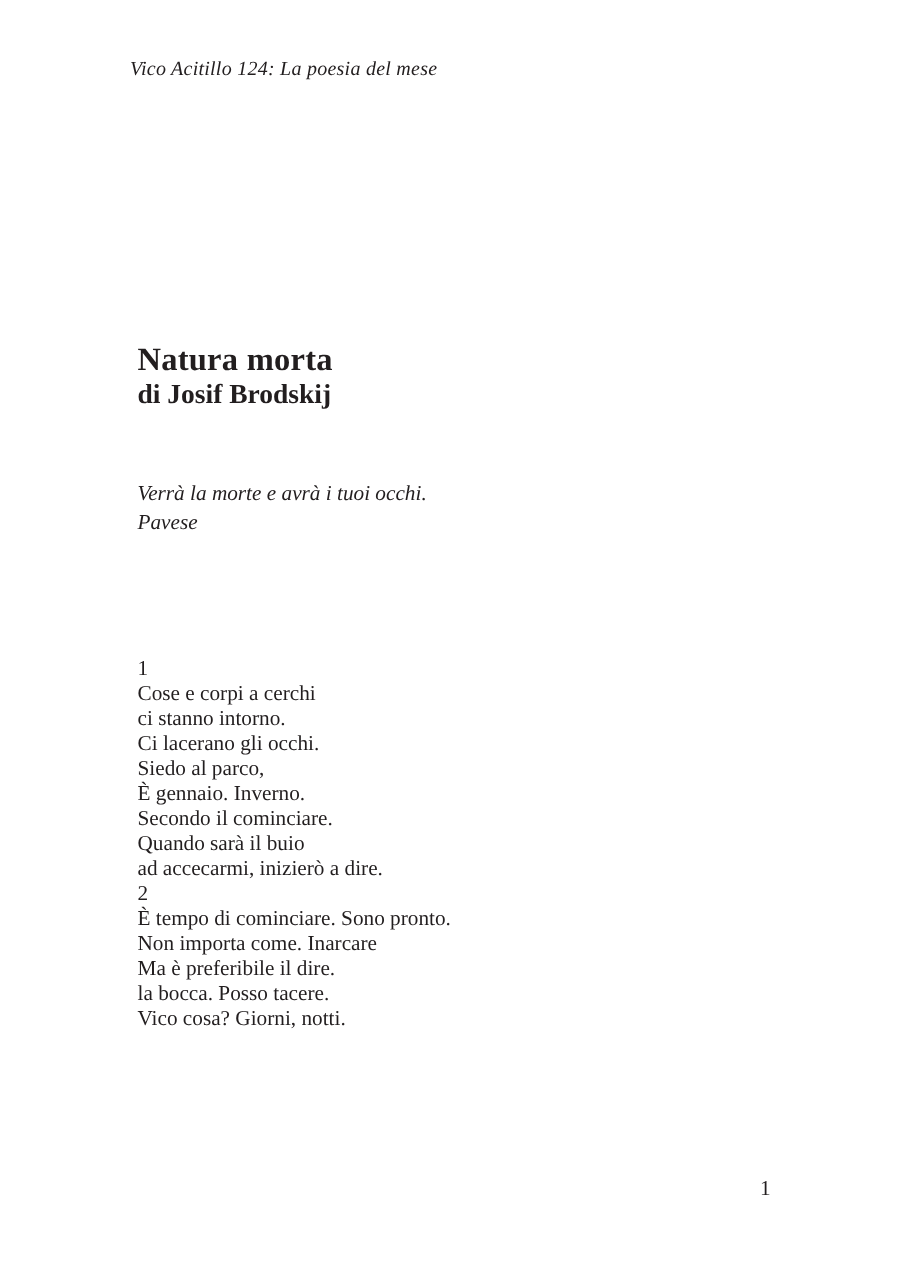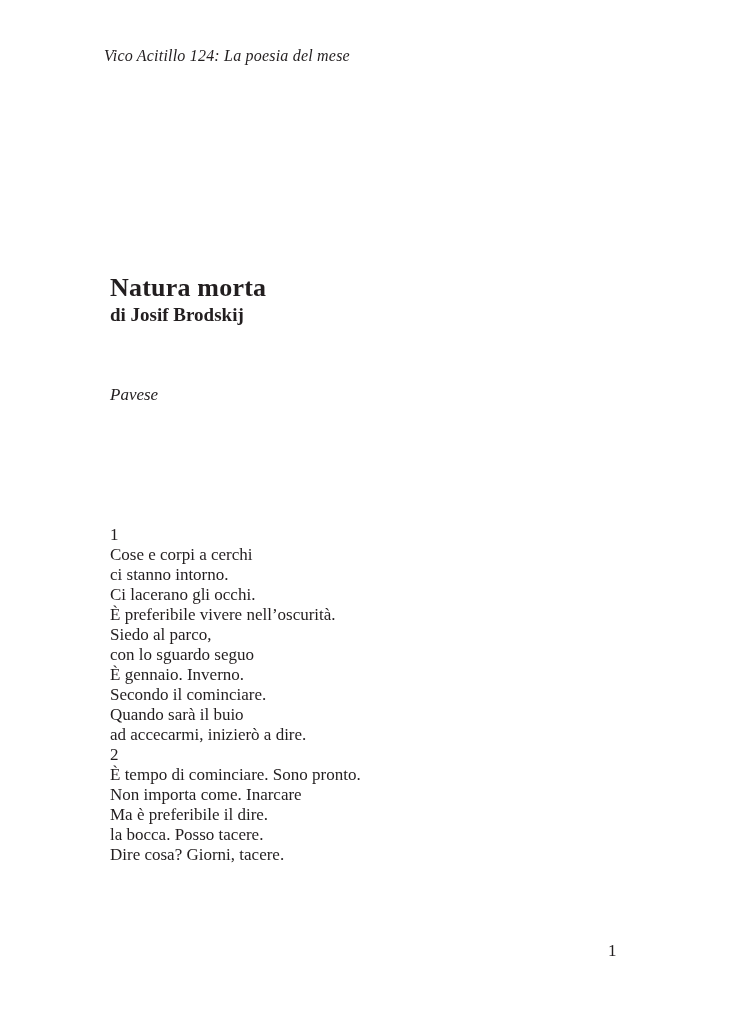--- a/index.html
+++ b/index.html
@@ -35,21 +35,21 @@
     font-weight: bold;
     line-height: 28px;
     letter-spacing: 0.2px;
     white-space: nowrap;
     text-align: right;
   }
   .poem-author {
     position: absolute;
     left: 110px;
     top: 304px;
-    font-size: 19px;
+    font-size: 22px;
     font-weight: bold;
     line-height: 21px;
     white-space: nowrap;
   }
   .epigraph {
     position: absolute;
     left: 110px;
     top: 383px;
     font-style: italic;
     font-size: 17px;
@@ -78,38 +78,37 @@
 
 <div class="page">
 
   <div class="running-header">Vico Acitillo 124: La poesia del mese</div>
 
   <h1 class="poem-title">Natura morta</h1>
 
   <div class="poem-author">di Josif Brodskij</div>
 
   <div class="epigraph">
+    <div>Verrà la morte e avrà i tuoi occhi.</div>
     <div>Pavese</div>
   </div>
 
   <div class="poem" id="poem">
       <div class="poem-line">1</div>
       <div class="poem-line">Cose e corpi a cerchi</div>
       <div class="poem-line">ci stanno intorno.</div>
       <div class="poem-line">Ci lacerano gli occhi.</div>
-      <div class="poem-line">È preferibile vivere nell’oscurità.</div>
       <div class="poem-line">Siedo al parco,</div>
-      <div class="poem-line">con lo sguardo seguo</div>
       <div class="poem-line">È gennaio. Inverno.</div>
       <div class="poem-line">Secondo il cominciare.</div>
       <div class="poem-line">Quando sarà il buio</div>
       <div class="poem-line">ad accecarmi, inizierò a dire.</div>
       <div class="poem-line">2</div>
       <div class="poem-line">È tempo di cominciare. Sono pronto.</div>
       <div class="poem-line">Non importa come. Inarcare</div>
       <div class="poem-line">Ma è preferibile il dire.</div>
       <div class="poem-line">la bocca. Posso tacere.</div>
-      <div class="poem-line">Dire cosa? Giorni, tacere.</div>
+      <div class="poem-line">Vico cosa? Giorni, notti.</div>
     </div>
 
   <div class="page-number">1</div>
 
 </div>
 
 </body></html>

